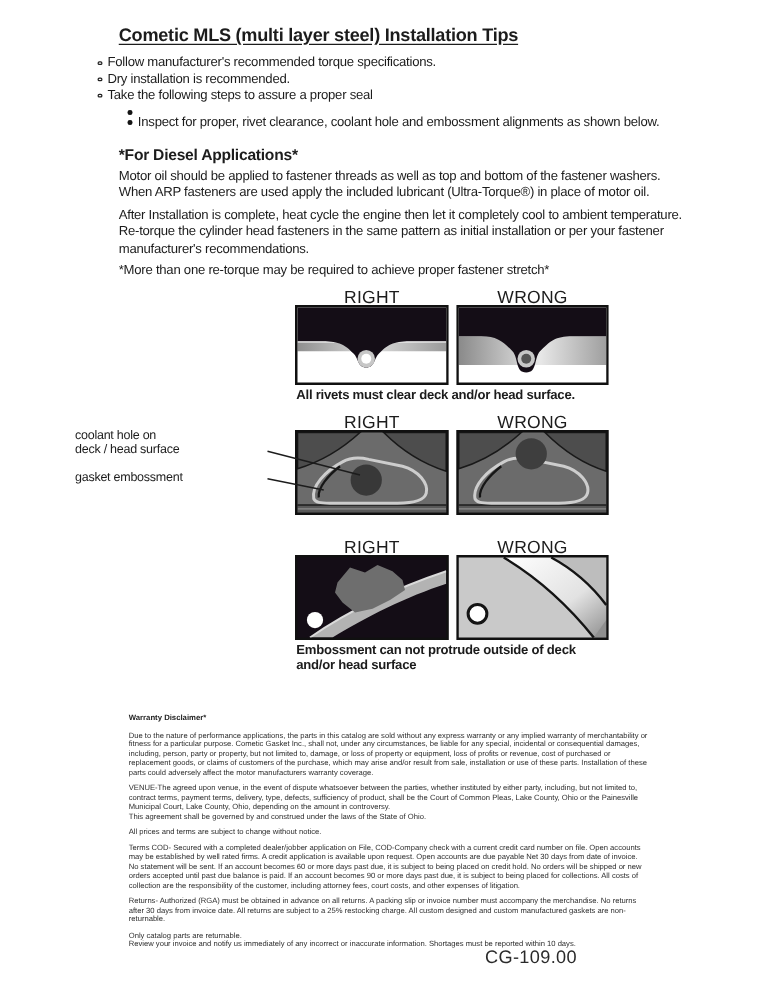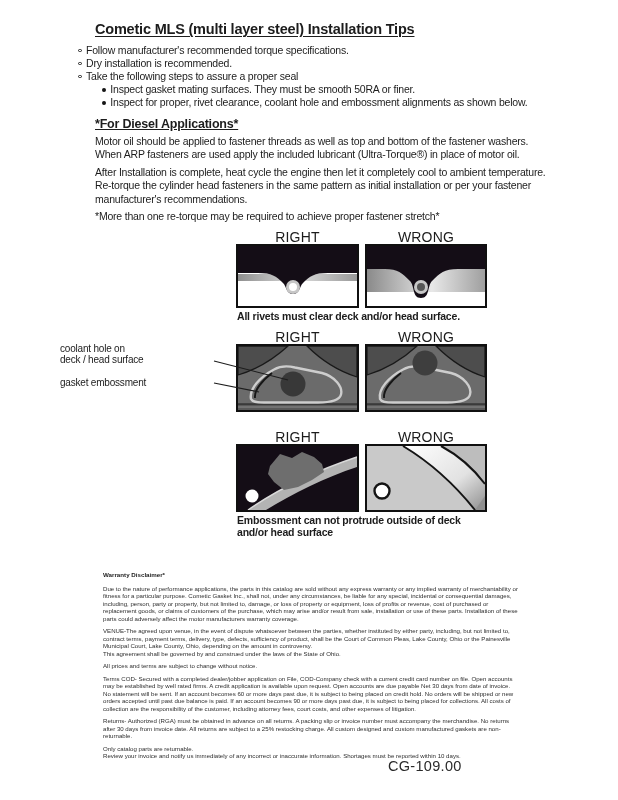--- a/index.html
+++ b/index.html
@@ -18,21 +18,21 @@
   .b-row { display:flex; line-height:13.1px; }
   .b-dot {
     flex:0 0 auto; width:3.5px; height:3.5px; border:1px solid #222;
     border-radius:50%; margin:4.6px 4.5px 0 0;
   }
   .sub { margin-left:24px; }
   .s-dot {
     flex:0 0 auto; width:3.8px; height:3.8px; background:#151515;
     border-radius:50%; margin:4.6px 4.5px 0 0;
   }
-  .diesel-h { left:95px; top:117px; font-size:12.5px; font-weight:bold; letter-spacing:-0.2px;text-decoration:underline; }
+  .diesel-h { left:95px; top:117px; font-size:12.5px; font-weight:bold; letter-spacing:-0.2px; }
   .para { left:95px; width:452px; font-size:10.5px; line-height:13.4px; letter-spacing:-0.2px; }
   .p1 { top:135px; }
   .p2 { top:166px; }
   .p3 { top:210px; }
   .fig-label { font-size:14px; font-weight:normal; letter-spacing:0.2px; text-align:center; }
   .cap { font-size:10.5px; font-weight:bold; letter-spacing:-0.2px; line-height:11.5px; white-space:pre-line; }
   .panel { position:absolute; display:block; }
   .callout { font-size:10px; letter-spacing:-0.2px; line-height:11px; text-align:left; }
   .legal { left:103px; top:571px; width:416px; font-size:6.1px; line-height:7.5px; color:#2e2e2e; }
   .legal h4 { font-size:6.2px; font-weight:bold; margin-bottom:6px; color:#222; }
@@ -56,21 +56,20 @@
       <span class="b-dot"></span>
       <span>Dry installation is recommended.</span>
     </div>
     <div class="b-row">
       <span class="b-dot"></span>
       <span>Take the following steps to assure a proper seal</span>
     </div>
     <div class="sub">
       <div class="b-row">
         <span class="s-dot"></span>
-        <span>Inspect gasket mating surfaces.  They must be smooth 50RA or finer.</span>
       </div>
       <div class="b-row">
         <span class="s-dot"></span>
         <span>Inspect for proper, rivet clearance, coolant hole and embossment alignments as shown below.</span>
       </div>
     </div>
   </div>
 
   <div class="abs diesel-h">*For Diesel Applications*</div>
   <div class="abs para p1">Motor oil should be applied to fastener threads as well as top and bottom of the fastener washers. When ARP fasteners are used apply the included lubricant (Ultra-Torque®) in place of motor oil.</div>

